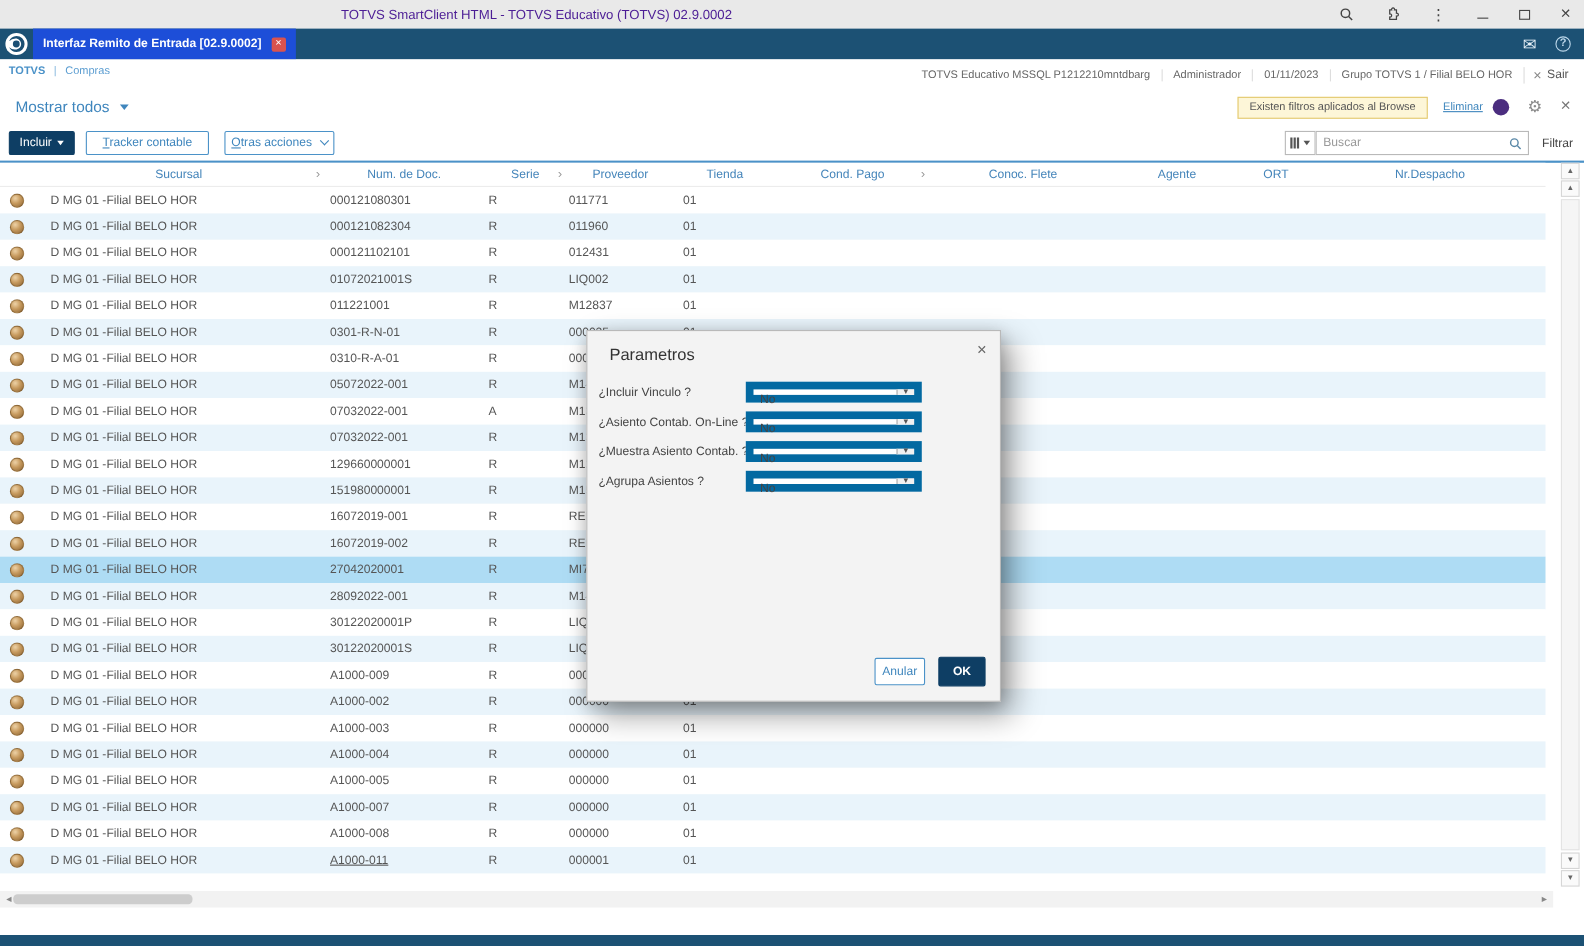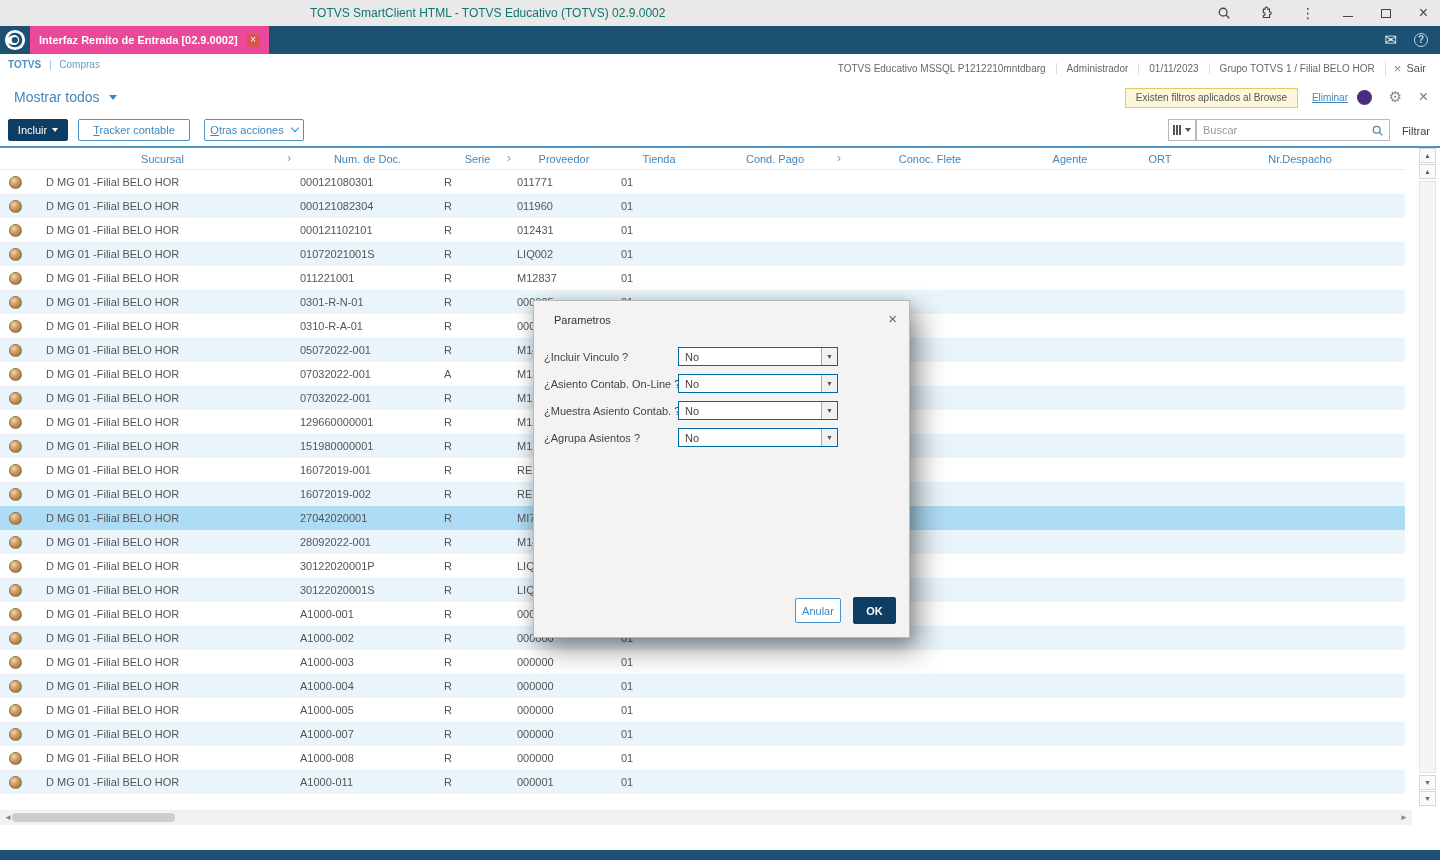--- a/index.html
+++ b/index.html
@@ -4,32 +4,32 @@
 <style>
   * { margin:0; padding:0; box-sizing:border-box; }
   html,body { background:#fff; }
   body { font-family:"Liberation Sans", sans-serif; }
   button, input { font-family:"Liberation Sans", sans-serif; }
 
   .app { position:relative; width:1440px; height:860px; overflow:hidden; background:#fff; }
 
   
   .titlebar { position:absolute; left:0; top:0; width:1440px; height:26px; background:#e9e9e9; }
-  .title-text { position:absolute; left:310px; top:6px; font-size:12px; color:#0f766e; }
+  .title-text { position:absolute; left:310px; top:6px; font-size:12px; color:#4c1d95; }
   .title-icons { position:absolute; right:12px; top:0; height:26px; display:flex; align-items:center; gap:28px; }
   .ticon { color:#444; display:flex; align-items:center; justify-content:center; cursor:pointer; }
   .ticon.kebab { font-size:14px; }
   .min-glyph { display:inline-block; width:10px; border-bottom:1.6px solid #444; height:1px; margin-top:6px; }
   .max-glyph { display:inline-block; width:10px; height:9px; border:1.4px solid #444; }
   .close-glyph { font-size:16px; line-height:16px; }
 
   
   .tabbar { position:absolute; left:0; top:26px; width:1440px; height:28px; background:#1c5174; }
   .logo { position:absolute; left:4px; top:3px; width:22px; height:22px; }
-  .tab { position:absolute; left:30px; top:0; height:28px; background:#ec4899; display:flex; align-items:center; gap:9px; padding:0 9px; cursor:pointer; }
+  .tab { position:absolute; left:30px; top:0; height:28px; background:#1d4ed8; display:flex; align-items:center; gap:9px; padding:0 9px; cursor:pointer; }
   .tab-label { color:#fff; font-size:11px; font-weight:bold; }
   .tabclose { width:13px; height:13px; background:#d9534f; border-radius:2px; color:#fff; font-size:10px; line-height:12px; text-align:center; cursor:pointer; }
   .tab-right { position:absolute; right:12px; top:0; height:28px; display:flex; align-items:center; gap:17px; }
   .mail-glyph { color:#e8f1f8; font-size:15px; }
   .help-glyph { width:14px; height:14px; border:1.5px solid #bcd7ea; border-radius:50%; color:#bcd7ea; font-size:10px; line-height:12px; text-align:center; font-weight:bold; }
 
   
   .appheader { position:absolute; left:0; top:54px; width:1440px; height:28px; background:#fff; }
   .crumb { position:absolute; left:8px; top:5px; font-size:10px; color:#4b92c8; }
   .crumb .brand { font-weight:bold; }
@@ -96,26 +96,26 @@
   .hthumb { position:absolute; left:12px; top:3px; width:163px; height:9px; background:#cdcdcd; border-radius:4px; cursor:grab; }
 
   
   .details-bar { position:absolute; left:0; top:830px; width:1440px; height:20px; background:#e7e7e7; border-top:1px solid #cbcbcb; display:flex; align-items:center; cursor:pointer; }
   .details-label { margin-left:12px; font-size:10px; font-weight:bold; color:#2f5976; letter-spacing:.3px; }
   .details-caret { margin-left:24px; font-size:8px; color:#555; }
   .bottom-strip { position:absolute; left:0; top:850px; width:1440px; height:10px; background:#1c5174; }
 
   
   .dialog { position:absolute; left:533px; top:300px; width:377px; height:338px; background:#f3f3f3; border:1px solid #b9b9b9; box-shadow:10px 12px 26px rgba(0,0,0,.38), 0 4px 14px rgba(0,0,0,.2); z-index:50; }
-  .dlg-title { position:absolute; left:20px; top:13px; font-size:11px; color:#333; }
+  .dlg-title { position:absolute; left:20px; top:13px; font-size:15px; color:#333; }
   .dlg-close { position:absolute; right:12px; top:9px; font-size:15px; color:#666; cursor:pointer; }
   .dlg-fields { position:absolute; left:0; top:45px; width:100%; }
   .dlg-row { position:relative; height:27px; }
   .dlg-label { position:absolute; left:10px; top:5px; font-size:11px; color:#444; }
-  .dlg-combo { position:absolute; left:144px; top:1px; width:160px; height:19px; background:#fff; border:1px solid #0369a1; display:flex; cursor:pointer;gap:42px; }
+  .dlg-combo { position:absolute; left:144px; top:1px; width:160px; height:19px; background:#fff; border:7px solid #0369a1; display:flex; cursor:pointer;gap:42px; }
   .dlg-combo .val { flex:1; font-size:11px; color:#444; padding:3px 0 0 6px; }
   .dlg-combo .arrow { width:16px; border-left:1px solid #a9a9a9; background:#f1f1f1; display:flex; align-items:center; justify-content:center; font-size:7px; color:#555; }
   .dlg-desc { position:absolute; left:9px; top:222px; width:358px; height:51px; background:#fff; border:1px solid #bbb; font-size:10.5px; color:#555; padding:5px 7px; white-space:pre-wrap; }
   .dlg-anular { position:absolute; right:68px; top:297px; width:46px; height:25px; background:#fff; border:1px solid #4b92c8; border-radius:2px; color:#3f86bd; font-size:11px; cursor:pointer; }
   .dlg-ok { position:absolute; right:13px; top:296px; width:43px; height:27px; background:#0e3e64; border:1px solid #0e3e64; border-radius:2px; color:#fff; font-size:11px; font-weight:bold; cursor:pointer; }
 </style>
 </head>
 <body>
 
 <div class="app">
@@ -533,21 +533,21 @@
         <div class="g-cell" style="width: 170px; padding-left: 4px;"></div>
         <div class="g-cell" style="width: 110px; padding-left: 4px;"></div>
         <div class="g-cell" style="width: 70px; padding-left: 4px;"></div>
         <div class="g-cell" style="width: 210px; padding-left: 4px;"></div>
       </div>
       <div class="g-row">
         <div class="g-cell icon-cell" style="width: 30px;">
           <span class="ball"></span>
         </div>
         <div class="g-cell" style="width: 265px; padding-left: 16px;">D MG 01 -Filial BELO HOR</div>
-        <div class="g-cell" style="width: 145px; padding-left: 5px;">A1000-001</div>
+        <div class="g-cell" style="width: 145px; padding-left: 5px;">A1000-009</div>
         <div class="g-cell" style="width: 75px; padding-left: 4px;">R</div>
         <div class="g-cell" style="width: 98px; padding-left: 2px;">0000</div>
         <div class="g-cell" style="width: 92px; padding-left: 8px;"></div>
         <div class="g-cell" style="width: 140px; padding-left: 4px;"></div>
         <div class="g-cell" style="width: 170px; padding-left: 4px;"></div>
         <div class="g-cell" style="width: 110px; padding-left: 4px;"></div>
         <div class="g-cell" style="width: 70px; padding-left: 4px;"></div>
         <div class="g-cell" style="width: 210px; padding-left: 4px;"></div>
       </div>
       <div class="g-row alt">
@@ -638,21 +638,21 @@
         <div class="g-cell" style="width: 170px; padding-left: 4px;"></div>
         <div class="g-cell" style="width: 110px; padding-left: 4px;"></div>
         <div class="g-cell" style="width: 70px; padding-left: 4px;"></div>
         <div class="g-cell" style="width: 210px; padding-left: 4px;"></div>
       </div>
       <div class="g-row alt">
         <div class="g-cell icon-cell" style="width: 30px;">
           <span class="ball"></span>
         </div>
         <div class="g-cell" style="width: 265px; padding-left: 16px;">D MG 01 -Filial BELO HOR</div>
-        <div class="g-cell" style="width: 145px; padding-left: 5px;">A1000-011</div>
+        <div class="g-cell" style="width: 145px; padding-left: 5px; text-decoration: underline;">A1000-011</div>
         <div class="g-cell" style="width: 75px; padding-left: 4px;">R</div>
         <div class="g-cell" style="width: 98px; padding-left: 2px;">000001</div>
         <div class="g-cell" style="width: 92px; padding-left: 8px;">01</div>
         <div class="g-cell" style="width: 140px; padding-left: 4px;"></div>
         <div class="g-cell" style="width: 170px; padding-left: 4px;"></div>
         <div class="g-cell" style="width: 110px; padding-left: 4px;"></div>
         <div class="g-cell" style="width: 70px; padding-left: 4px;"></div>
         <div class="g-cell" style="width: 210px; padding-left: 4px;"></div>
       </div>
     </div>

